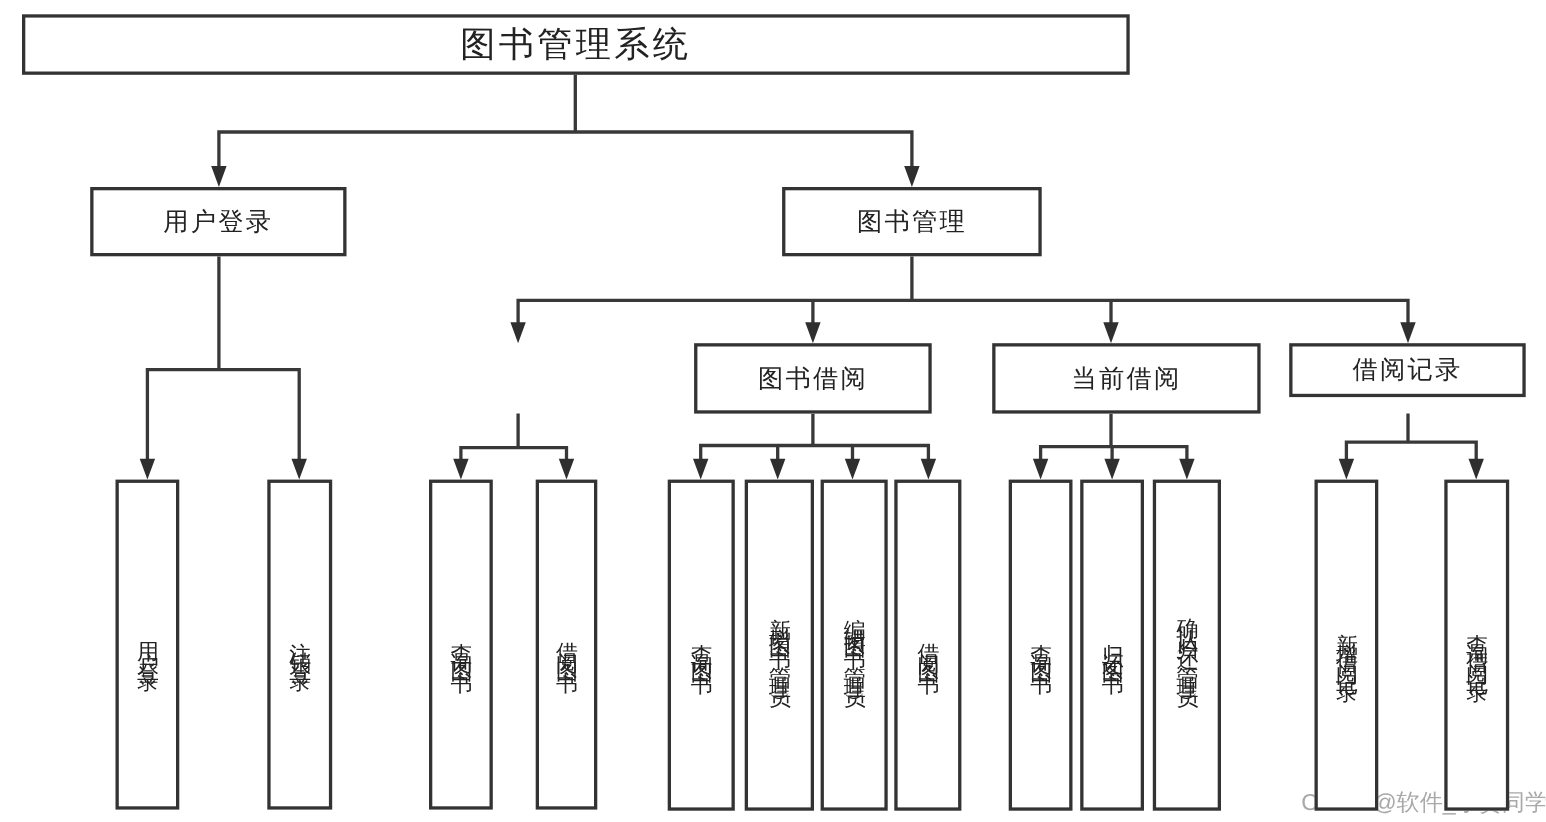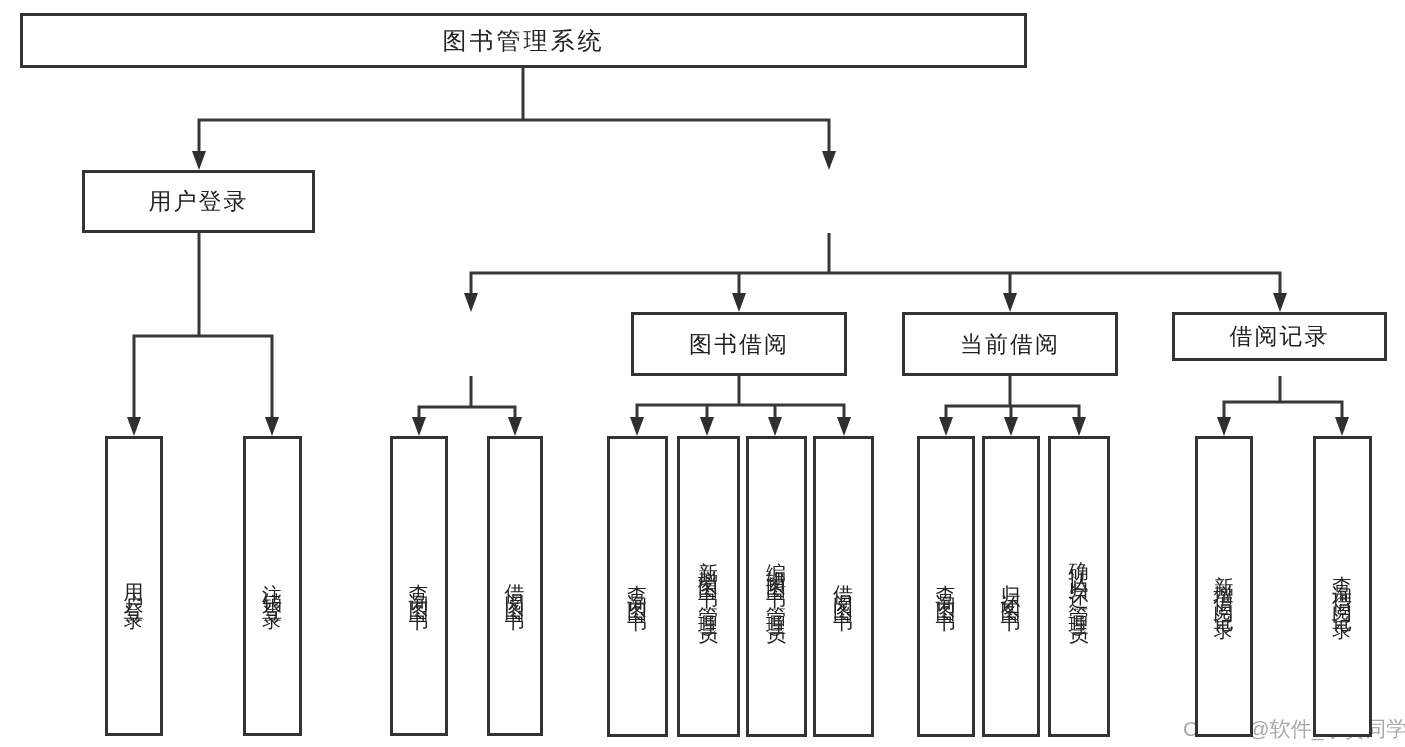--- a/index.html
+++ b/index.html
@@ -28,21 +28,21 @@
     justify-content: center;
     z-index: 3;
   }
   .box.h span {
     font-size: 23px;
     letter-spacing: 2px;
     color: #222222;
     white-space: nowrap;
   }
   .box.root span {
-    font-size: 24px;
+    font-size: 32px;
     letter-spacing: 3px;
   }
   .box.v span {
     writing-mode: vertical-rl;
     text-orientation: mixed;
     font-size: 20px;
     letter-spacing: 9px;
     line-height: 1;
     color: #222222;
   }
@@ -120,25 +120,28 @@
       M1335 417 L1349 417 L1342 436 Z"></path>
   </svg>
 
   <div class="box h root" style="left:20px; top:13px; width:1007px; height:55px;">
     <span>图书管理系统</span>
   </div>
 
   <div class="box h" style="left:82px; top:170px; width:233px; height:63px;">
     <span>用户登录</span>
   </div>
+  <div class="box h" style="left:711px; top:170px; width:236px; height:63px;">
+    <span>图书管理</span>
+  </div>
 
   <div class="box h" style="left:631px; top:312px; width:216px; height:64px;">
     <span>图书借阅</span>
   </div>
-  <div class="box h" style="left:902px; top:312px; width:216px; height:64px;">
+  <div class="box h" style="left:902px; top:312px; width:244px; height:64px;">
     <span>当前借阅</span>
   </div>
   <div class="box h" style="left:1172px; top:312px; width:215px; height:49px;">
     <span>借阅记录</span>
   </div>
 
   <div class="box v" style="left:105px; top:436px; width:58px; height:300px;">
     <span>用户登录</span>
   </div>
   <div class="box v" style="left:243px; top:436px; width:59px; height:300px;">

